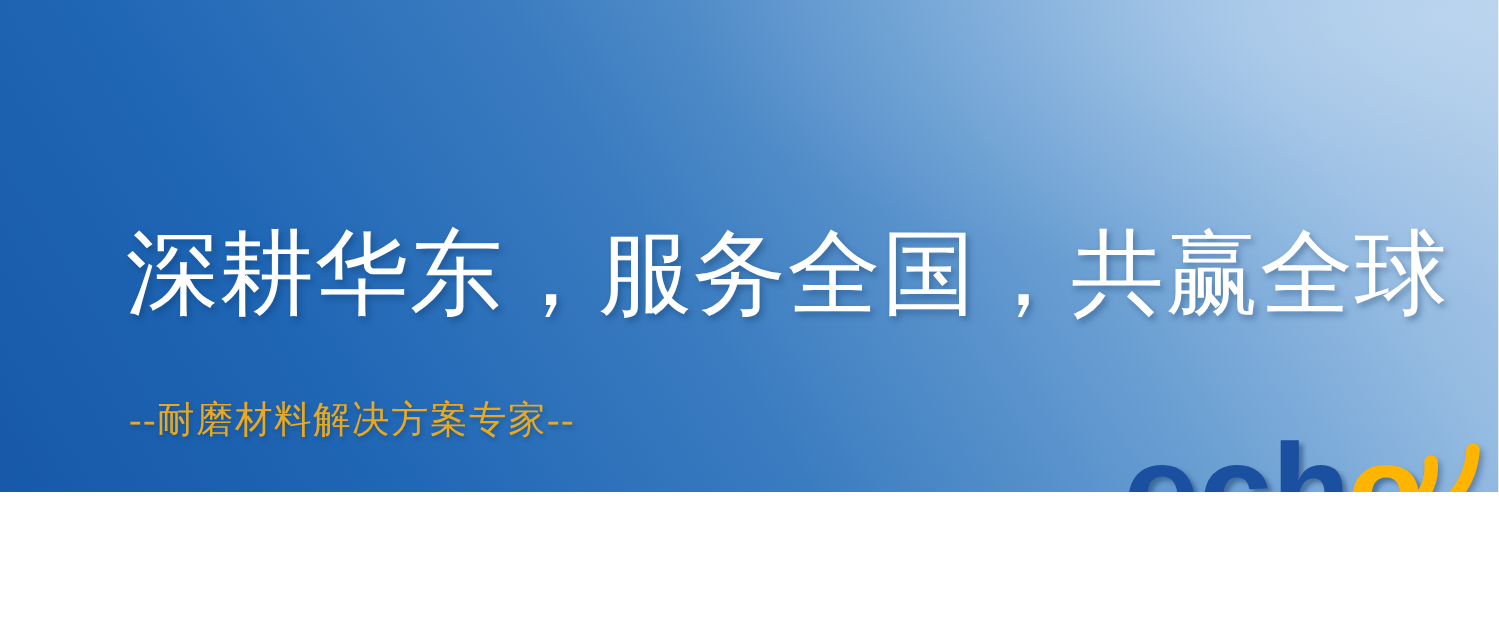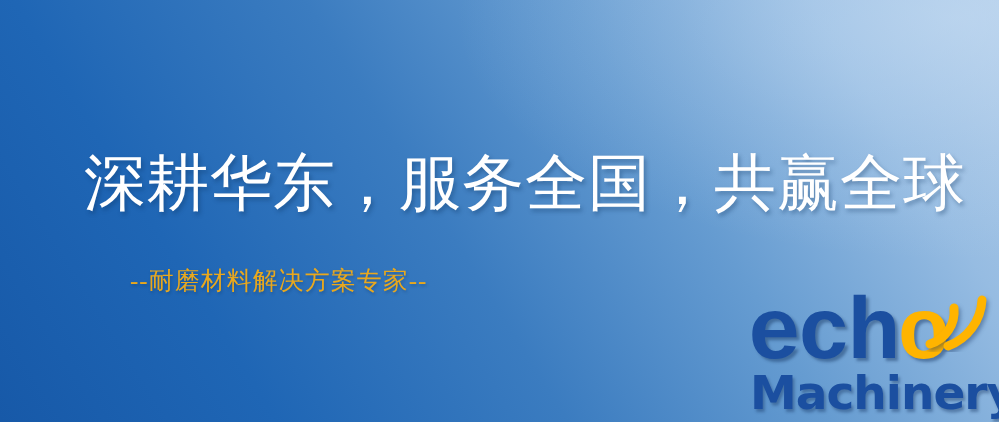--- a/index.html
+++ b/index.html
@@ -4,21 +4,21 @@
 <style>
   html, body {
     margin: 0;
     padding: 0;
     background: #ffffff;
   }
 
   #banner {
     position: relative;
     width: 999px;
-    height: 422px;
+    height: 328px;
     overflow: hidden;
     
     background: linear-gradient(58deg, #1759A8 0%, #1F66B5 22%, #3B7CC0 45%, #669CD1 66%, #96BCE2 85%, #AFCBE8 100%);
     font-family: "Liberation Sans", sans-serif;
   }
 
   
   #banner .bloom {
     position: absolute;
     inset: 0;
@@ -45,21 +45,20 @@
     position: absolute;
     left: 86px;
     top: 268px;
     font-family: "Liberation Serif", "DejaVu Serif", serif;
     font-size: 25px;
     line-height: 1;
     color: #E9A81D;
     letter-spacing: 1px;
     white-space: nowrap;
     text-shadow: 1px 2px 3px rgba(10,45,90,0.30);
-    margin-left: 44px;
   }
 
   
   #logo {
     position: absolute;
     left: 748px;
     top: 296px;
     width: 251px;
     height: 126px;
   }

